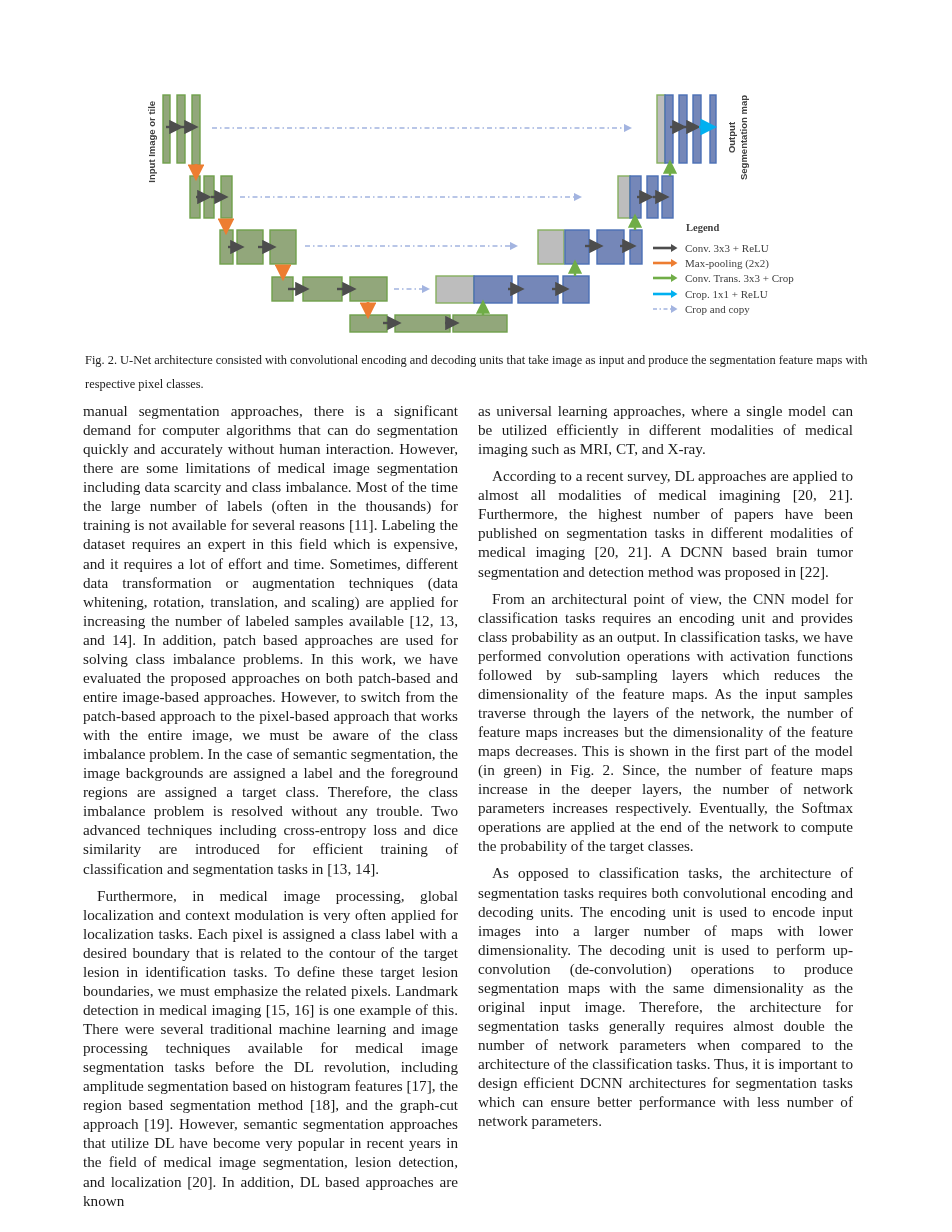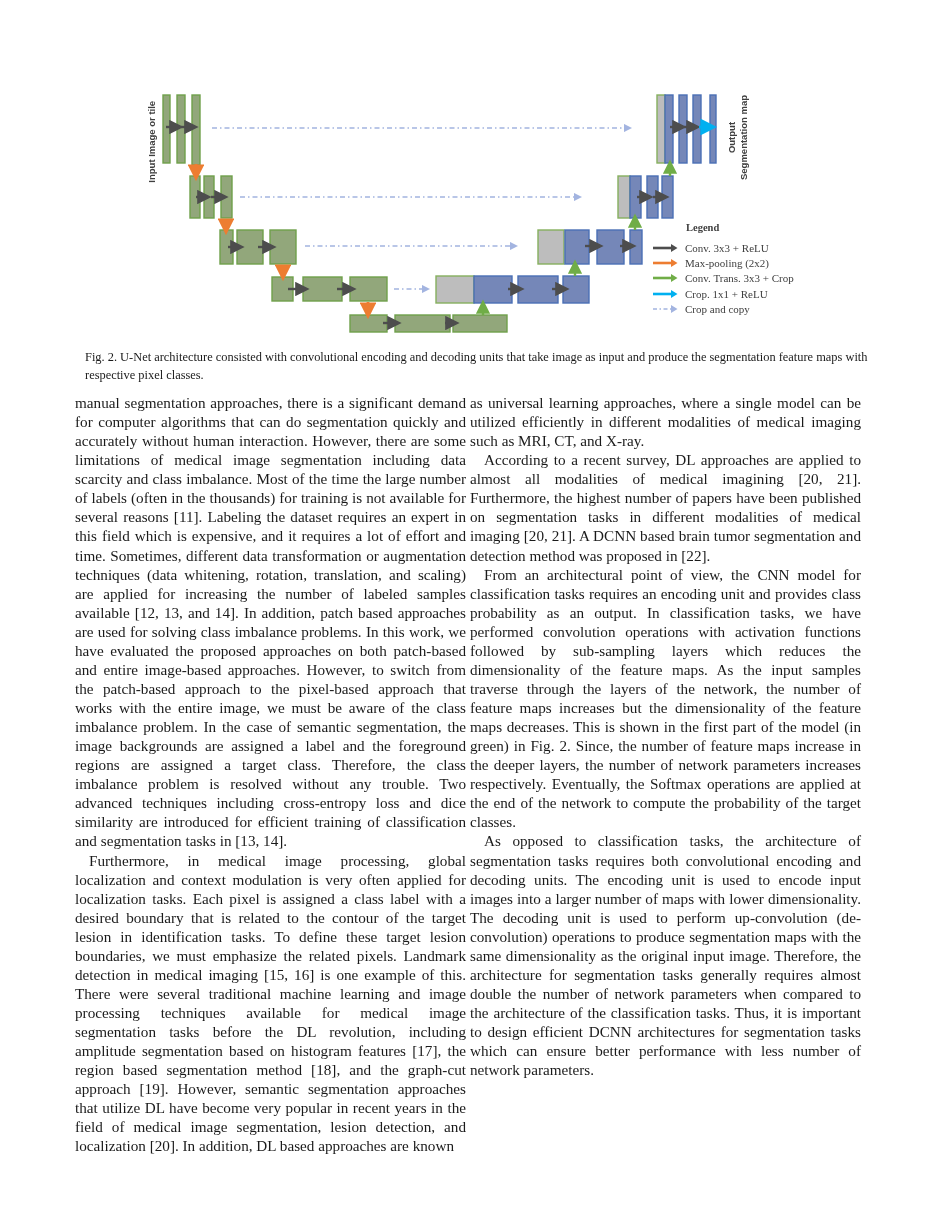--- a/index.html
+++ b/index.html
@@ -10,26 +10,26 @@
   .rot-label{position:absolute;transform:rotate(-90deg);text-align:center;
              font-family:"Liberation Sans", sans-serif;font-size:9.5px;font-weight:600;
              color:#3f3f3f;line-height:11.5px;}
   #input-label{left:97px;top:136px;width:110px;}
   #output-label{left:672px;top:126px;width:130px;}
   #legend{position:absolute;left:652px;top:222px;font-family:Liberation Serif, serif;color:#404040;}
   #legend .legend-title{font-size:10.5px;font-weight:bold;margin-left:34px;margin-bottom:7px;}
   .legend-row{display:flex;align-items:center;height:15.3px;}
   .legend-row svg{flex:0 0 auto;}
   .legend-row .legend-label{font-size:11px;margin-left:7px;white-space:nowrap;}
-  #caption{position:absolute;left:85px;top:348px;width:786px;font-size:12.4px;line-height:18px;}
+  #caption{position:absolute;left:85px;top:348px;width:786px;font-size:12.4px;line-height:24px;}
   .col{position:absolute;top:393px;width:391px;font-size:15.2px;line-height:19.07px;
        text-align:justify;}
   #col-left{left:75px;}
   #col-right{left:470px;}
-  .col p{margin:0;}
+  .col p{margin:8px;}
   .col p.indent{text-indent:14px;}
 </style>
 </head>
 <body>
 
 <div id="page">
 
   <div id="figure-area">
     <svg id="unet-svg" width="952" height="350">
         <defs>

